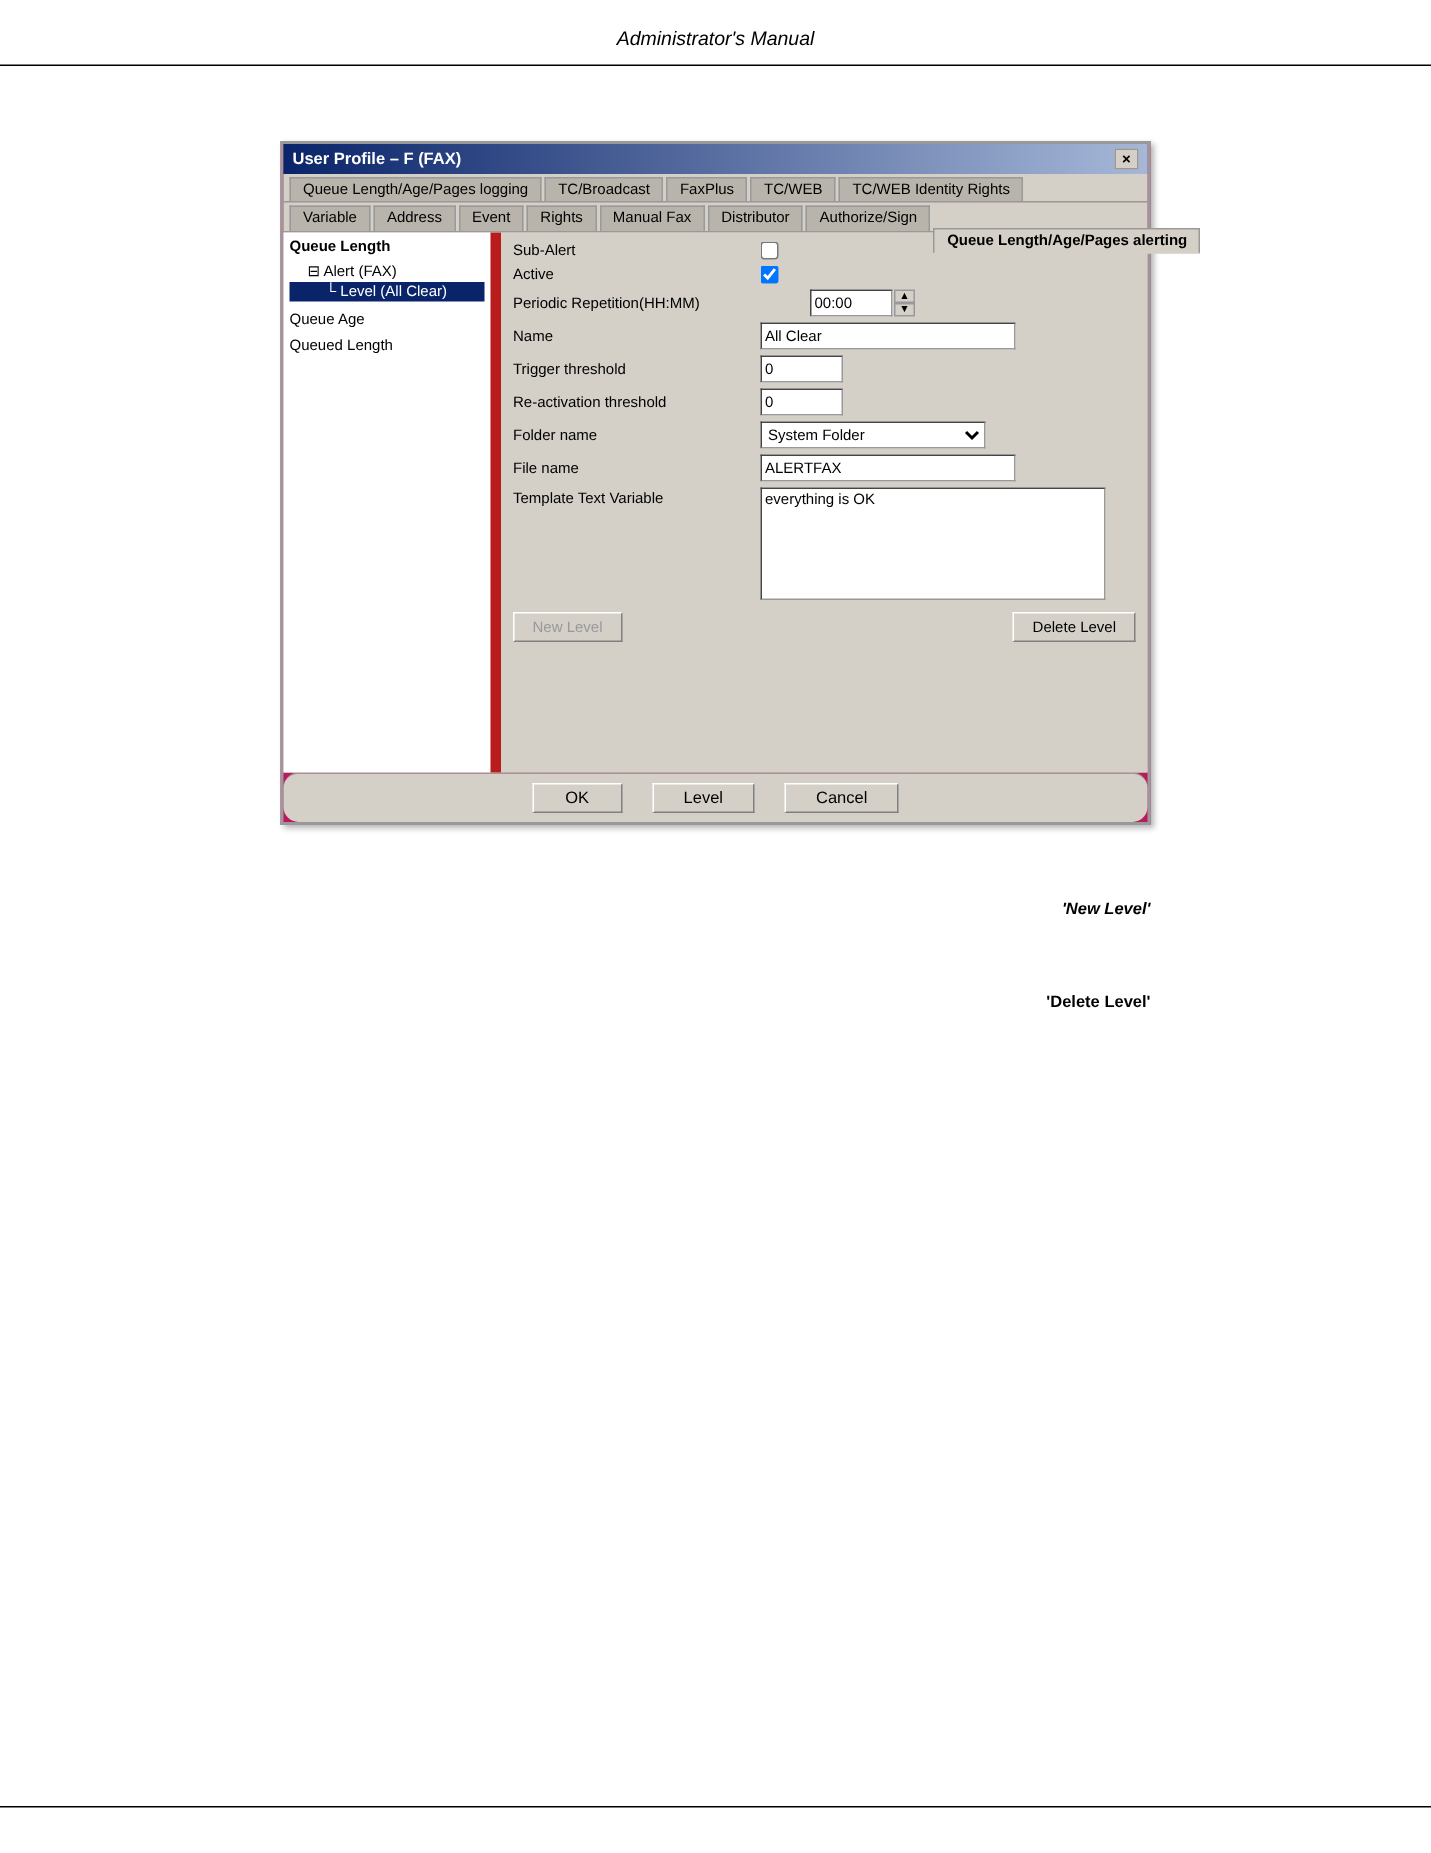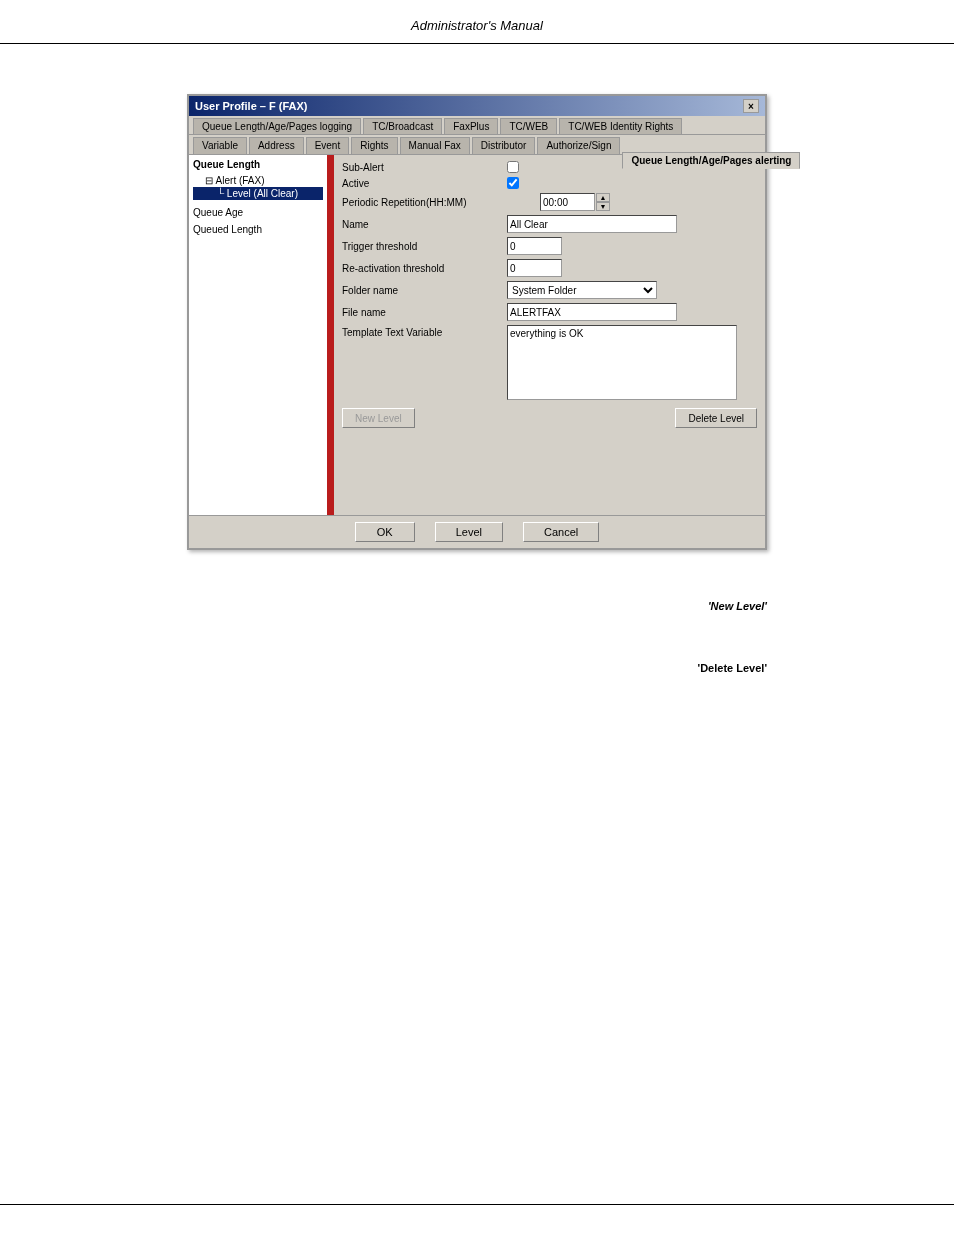--- a/index.html
+++ b/index.html
@@ -250,20 +250,21 @@
     }
 
     
     .dialog-footer {
       display: flex;
       justify-content: center;
       gap: 20px;
       padding: 6px;
       background: #d4d0c8;
       border-top: 1px solid #999;
+      border-radius: 10px;
     }
 
     .footer-btn {
       padding: 3px 20px;
       font-size: 11px;
       background: #d4d0c8;
       border-top: 1px solid #fff;
       border-left: 1px solid #fff;
       border-bottom: 1px solid #808080;
       border-right: 1px solid #808080;

